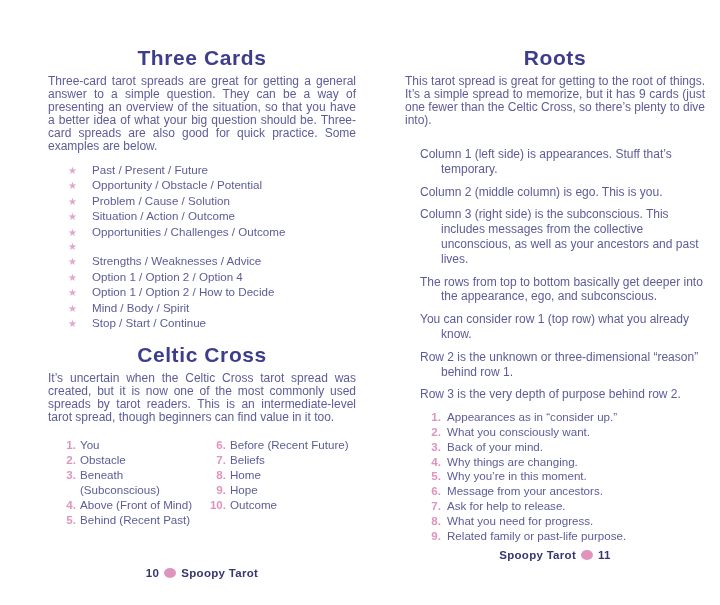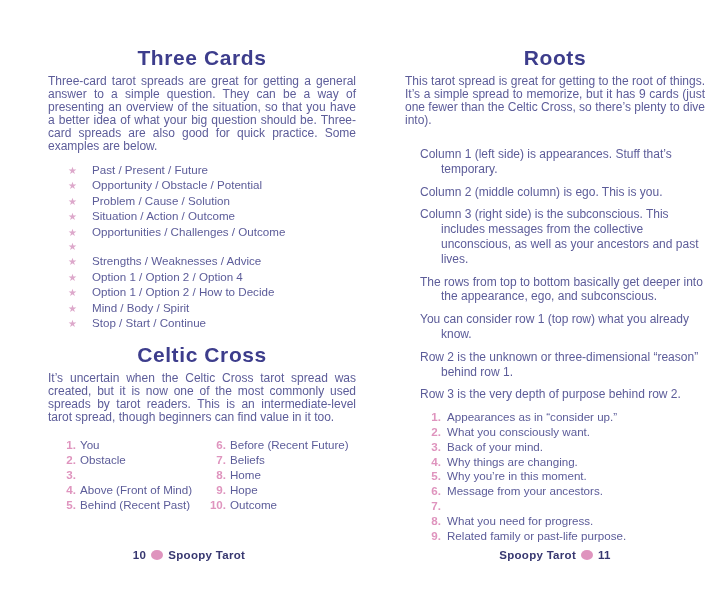--- a/index.html
+++ b/index.html
@@ -106,21 +106,21 @@
   .footer{
     position:absolute;
     top:549px;
     text-align:center;
     font-size:11.5px;
     font-weight:bold;
     letter-spacing:0.3px;
     color:var(--footer);
     white-space:nowrap;
   }
-  .footer-left{left:35px;width:308px;}
+  .footer-left{left:48px;width:308px;margin-top:18px;}
   .footer-right{left:405px;width:300px;}
   .dot{
     display:inline-block;
     width:12px;height:10px;
     border-radius:50%;
     background:var(--accent-pink);
     margin:0 5px;
     vertical-align:-1px;
   }
 </style>
@@ -185,20 +185,21 @@
       <div class="num-item">
           <span class="num">1.</span>
           <span>You</span>
         </div>
       <div class="num-item">
           <span class="num">2.</span>
           <span>Obstacle</span>
         </div>
       <div class="num-item">
           <span class="num">3.</span>
+          <span>Beneath (Subconscious)</span>
         </div>
       <div class="num-item">
           <span class="num">4.</span>
           <span>Above (Front of Mind)</span>
         </div>
       <div class="num-item">
           <span class="num">5.</span>
           <span>Behind (Recent Past)</span>
         </div>
     </div>
@@ -261,20 +262,21 @@
     <li class="num-item">
         <span class="num">5.</span>
         <span>Why you’re in this moment.</span>
       </li>
     <li class="num-item">
         <span class="num">6.</span>
         <span>Message from your ancestors.</span>
       </li>
     <li class="num-item">
         <span class="num">7.</span>
+        <span>Ask for help to release.</span>
       </li>
     <li class="num-item">
         <span class="num">8.</span>
         <span>What you need for progress.</span>
       </li>
     <li class="num-item">
         <span class="num">9.</span>
         <span>Related family or past-life purpose.</span>
       </li>
   </ol>

